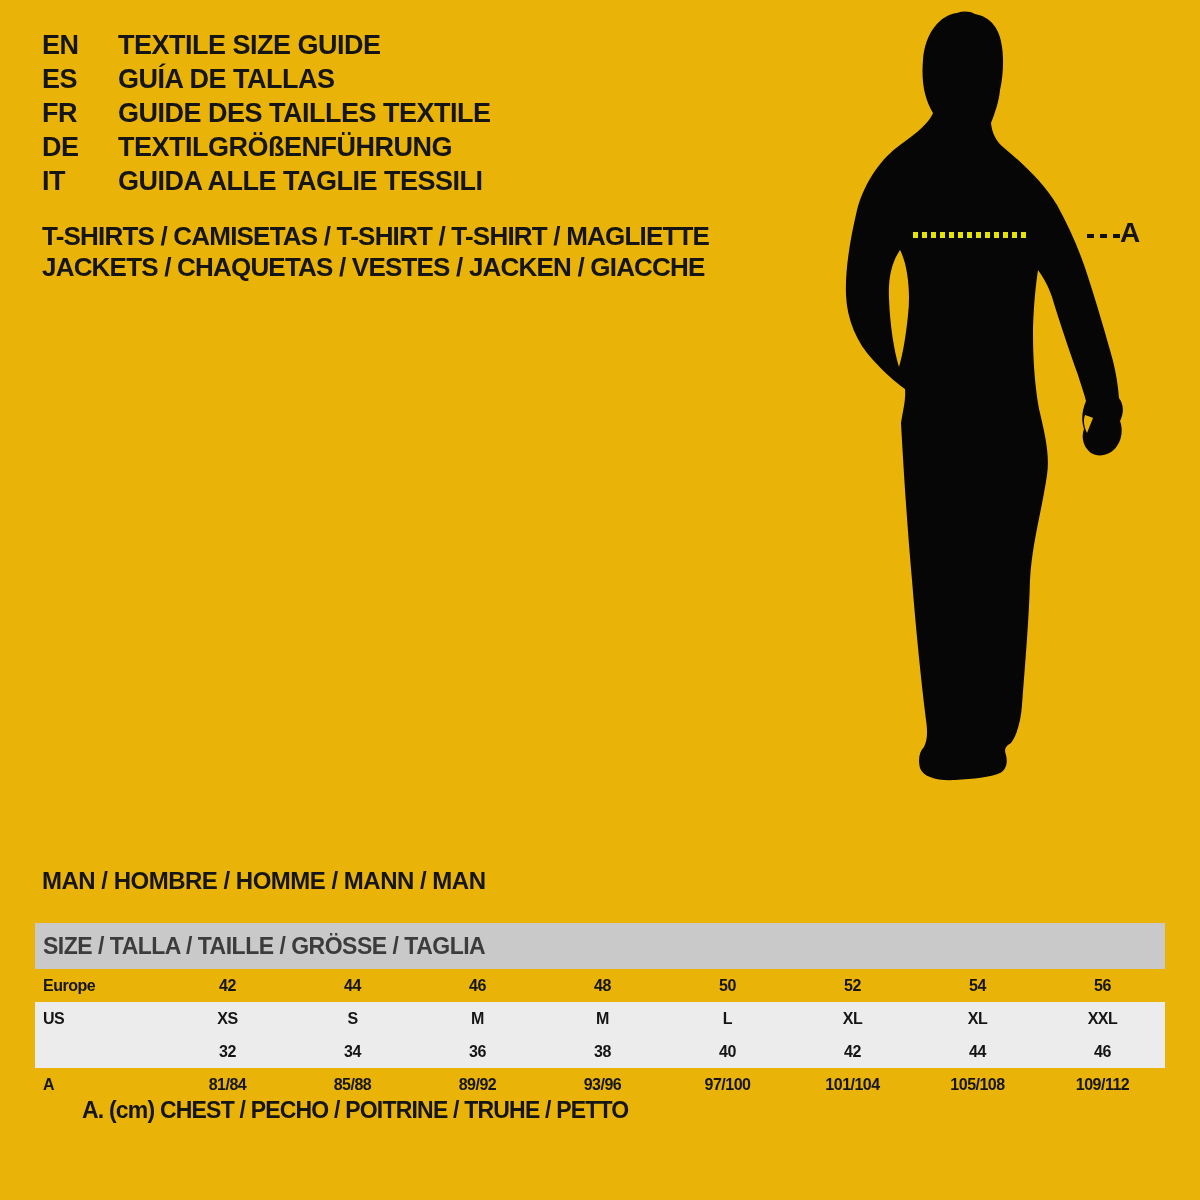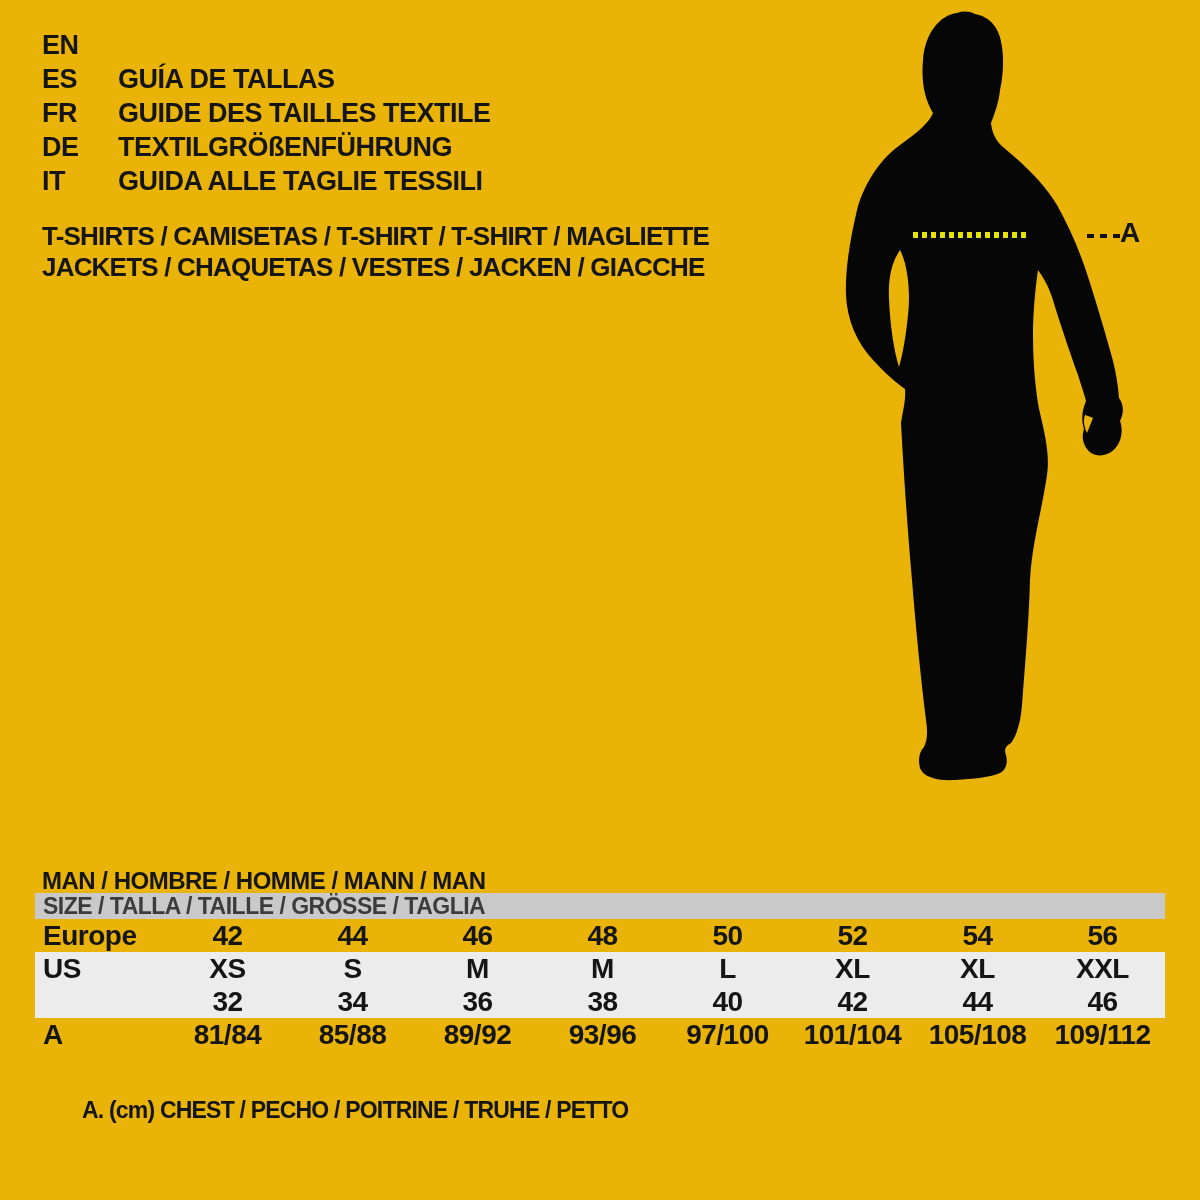--- a/index.html
+++ b/index.html
@@ -18,42 +18,43 @@
           font-weight:bold; letter-spacing:-0.8px; line-height:31px; }
   
   .fig-svg { position:absolute; left:845px; top:5px; }
   .marker-a { position:absolute; left:1120px; top:217px; font-size:28px;
               font-weight:bold; letter-spacing:0; }
   
   .section-title { position:absolute; left:42px; top:845px; font-size:24px;
                    font-weight:bold; letter-spacing:-0.5px; line-height:24px;margin-top:24px; }
   
   .size-table { position:absolute; left:35px; top:893px; width:1130px; }
-  .st-header { height:26px; background:#c9c9c9; color:#3c3c3c;
+  .st-header { height:46px; background:#c9c9c9; color:#3c3c3c;
                font-size:23px; font-weight:bold; letter-spacing:-0.5px;
                display:flex; align-items:center; padding-left:8px;
-               box-sizing:border-box; }
+               box-sizing:border-box;margin-top:30px; }
   .st-row { display:grid; grid-template-columns:130px repeat(8,1fr);
-            height:33px; align-items:center; font-size:28px;
+            height:33px; align-items:center; font-size:16px;
             font-weight:bold; letter-spacing:-0.5px; }
   .st-row.band { background:#ececec; }
   .st-label { padding-left:8px; text-align:left; }
   .st-cell { text-align:center; }
   
   .footnote { position:absolute; left:42px; top:1098px; font-size:23px;
               font-weight:bold; letter-spacing:-0.8px; line-height:24px;margin-left:40px; }
 </style>
 </head>
 <body>
 
 <div class="page">
 
   <div class="langs">
     <div class="lang-row">
       <span class="lang-code">EN</span>
+      <span class="lang-label">TEXTILE SIZE GUIDE</span>
     </div>
     <div class="lang-row">
       <span class="lang-code">ES</span>
       <span class="lang-label">GUÍA DE TALLAS</span>
     </div>
     <div class="lang-row">
       <span class="lang-code">FR</span>
       <span class="lang-label">GUIDE DES TAILLES TEXTILE</span>
     </div>
     <div class="lang-row">

